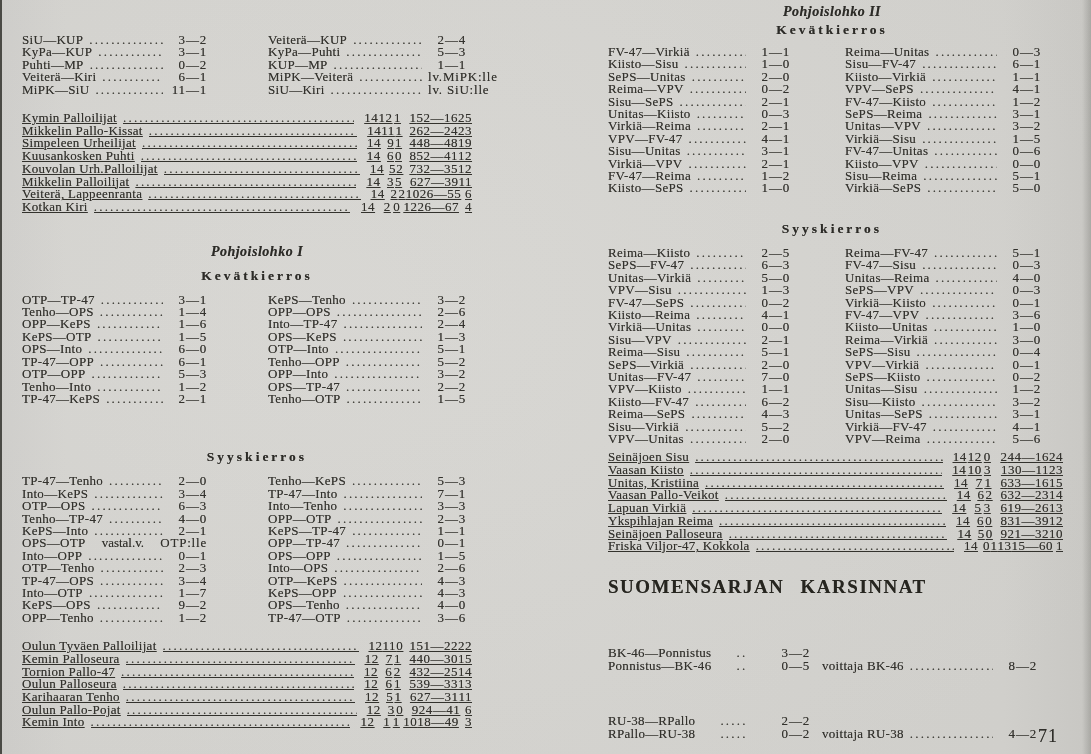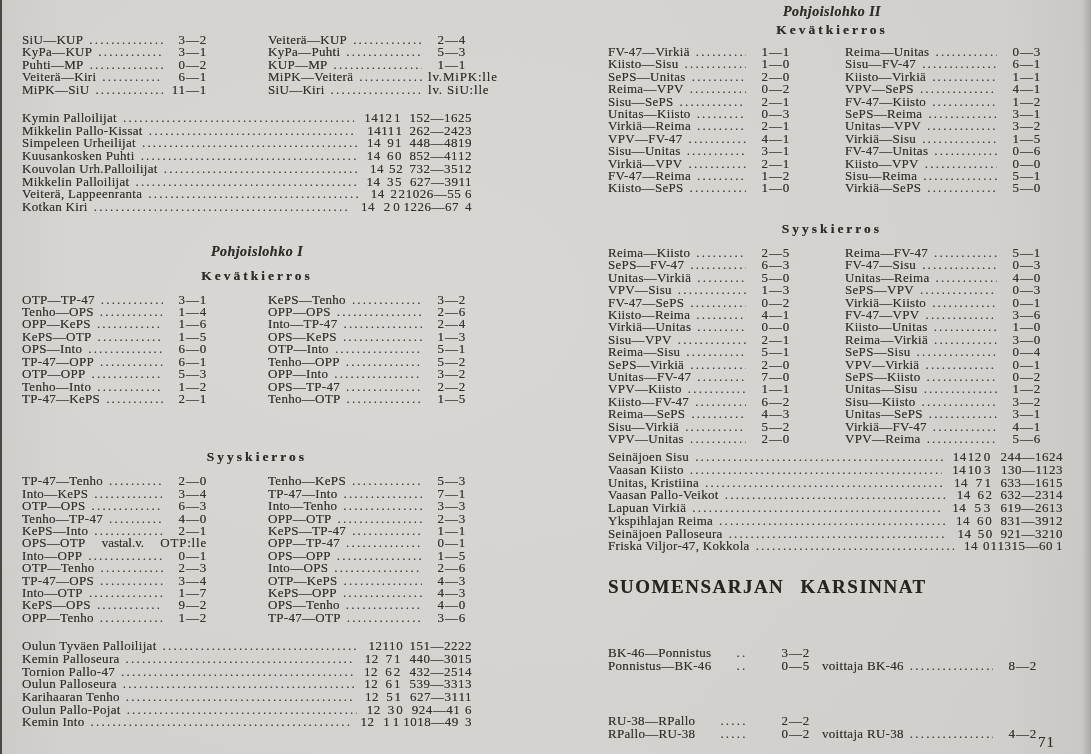--- a/index.html
+++ b/index.html
@@ -31,21 +31,21 @@
   .leader::after{content:"..........................................................................................";letter-spacing:2.2px;}
   .leader:not(:empty){text-align:center;color:#33322d;}
   .leader:not(:empty)::after{content:"";}
 
   .match-cols{display:flex;}
   .page-left .col1{width:185px;margin-right:61px;}
   .page-left .col2{width:198px;}
   .page-right .col1{width:182px;margin-right:55px;}
   .page-right .col2{width:196px;}
 
-  .standings{width:450px;}
+  .standings{width:450px;text-decoration:underline;}
   .page-right .standings{width:455px;}
   .num{text-align:right;white-space:nowrap;letter-spacing:0.5px;}
   .num.g{width:28px;}
   .num.w{width:30px;}
   .num.d{width:18px;}
   .num.l{width:33px;}
   .num.goals{width:50px;}
   .num.pts{width:25px;}
   .standings .leader{margin-right:10px;}
 
@@ -62,21 +62,21 @@
   .mt44{margin-top:44px;}
   .mb8{margin-bottom:8px;}
   .mb10{margin-bottom:10px;}
 
   .karsinta-group{display:flex;align-items:flex-end;margin-bottom:6.5px;}
   .k-matches{width:202px;}
   .k-matches .row{line-height:13px;gap:19px;}
   .k-winner{margin-left:12px;width:215px;margin-top:48px;}
   .k-winner .row{line-height:13px;}
 
-  .page-number{position:absolute;left:1038px;top:726px;font-size:15px;letter-spacing:1px;color:#2f2e29;margin-top:8px;}
+  .page-number{position:absolute;left:1038px;top:726px;font-size:18px;letter-spacing:1px;color:#2f2e29;}
 </style>
 </head>
 <body>
 
 <div class="scan">
   <div class="edge-left"></div>
   <div class="edge-right"></div>
 
   <div class="page page-left">
 

